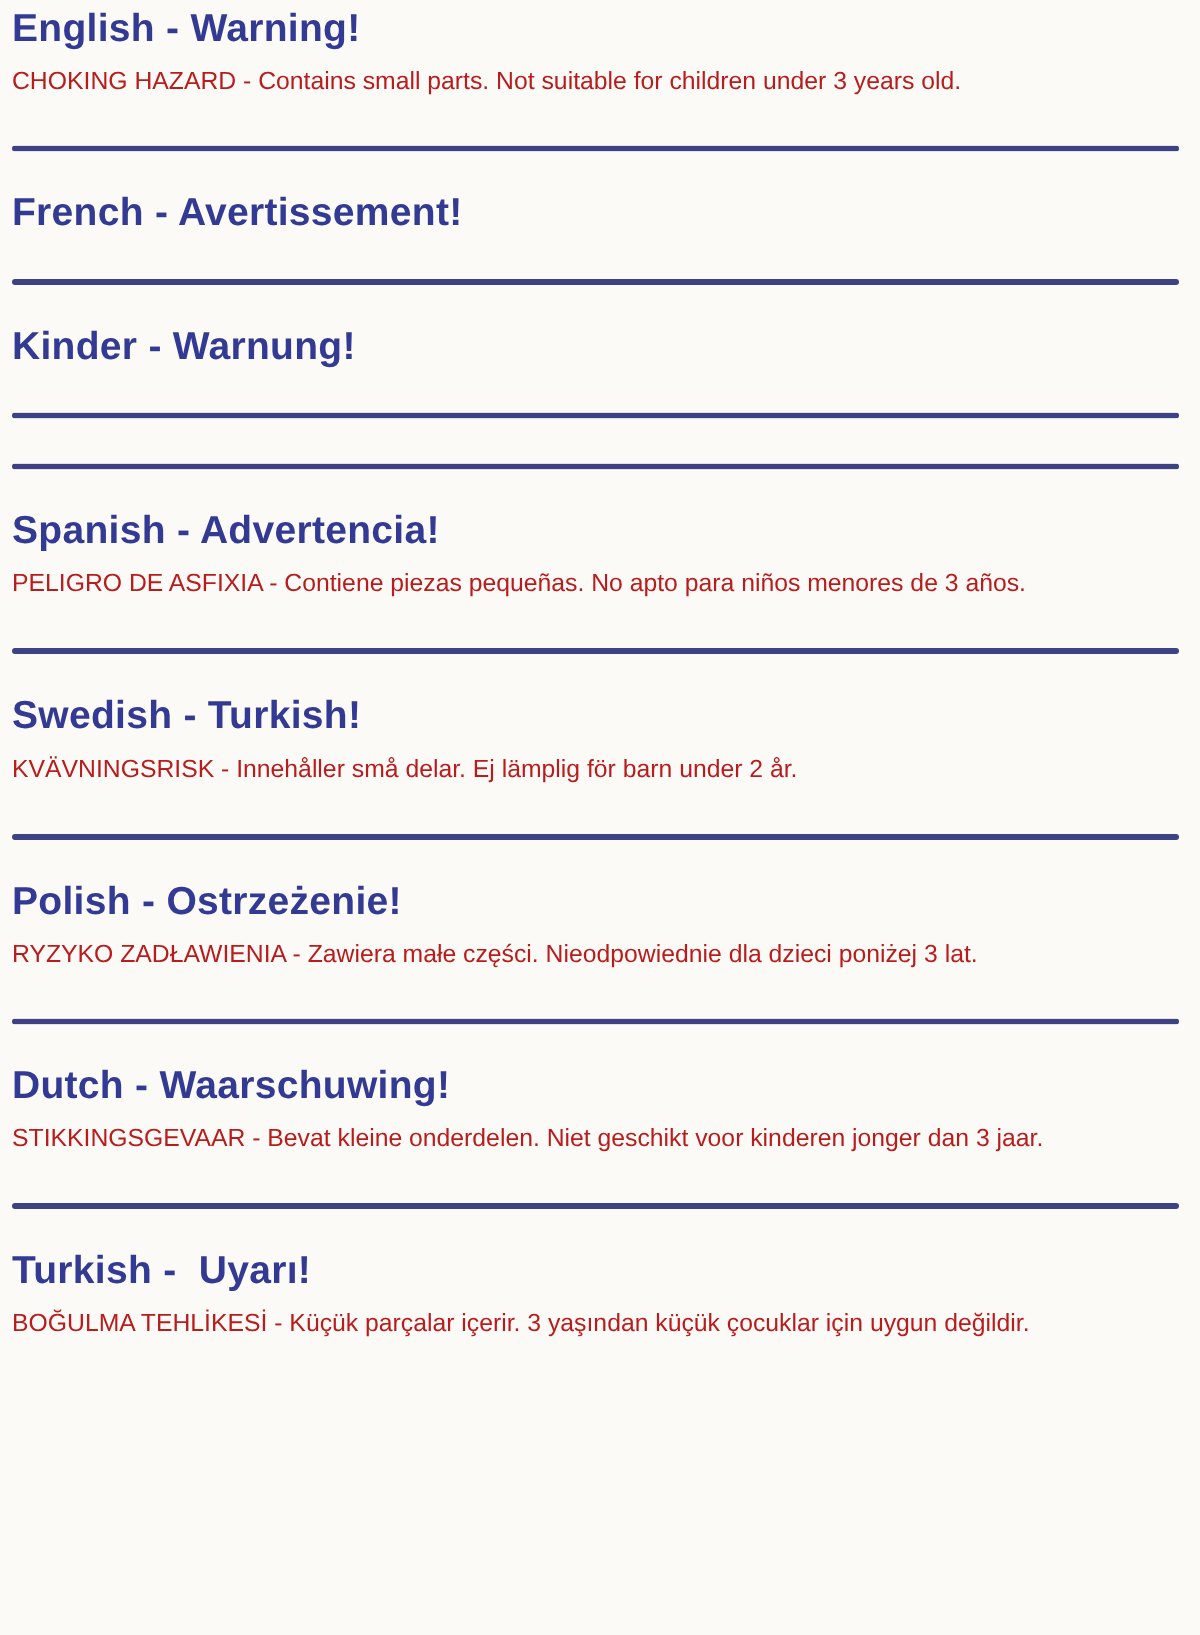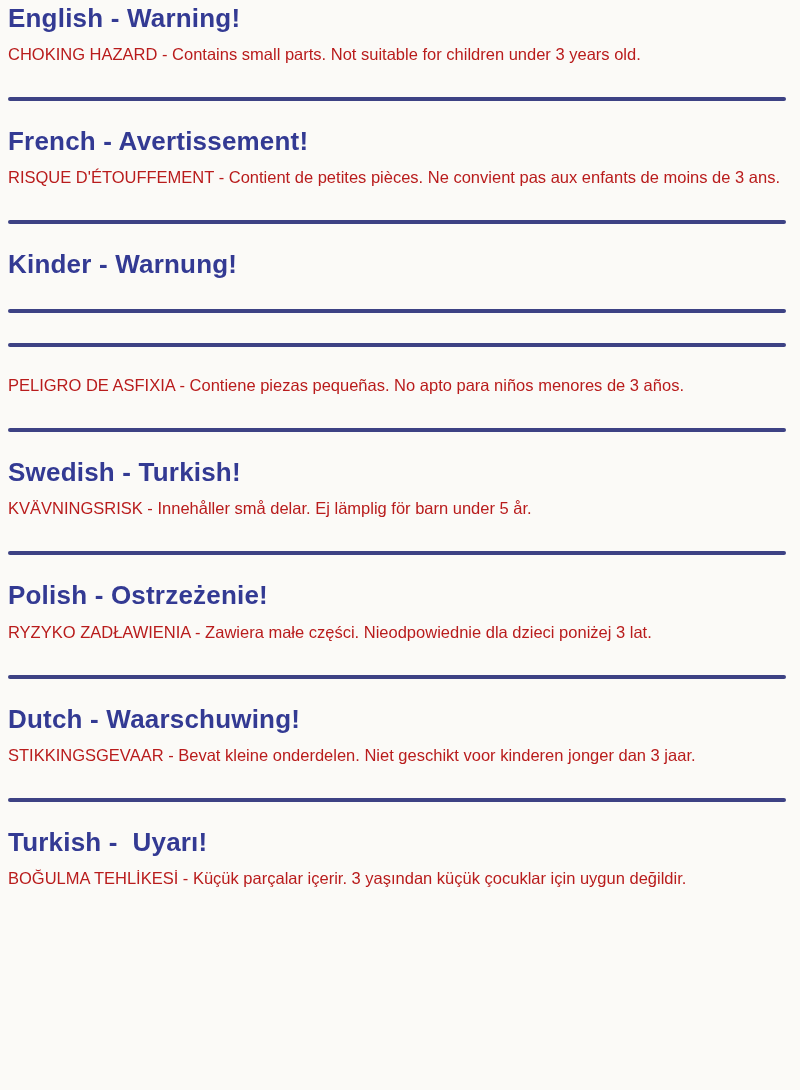--- a/index.html
+++ b/index.html
@@ -42,39 +42,39 @@
 <main>
 
   <section class="warning-section">
     <h2>English - Warning!</h2>
     <p>CHOKING HAZARD - Contains small parts. Not suitable for children under 3 years old.</p>
   </section>
   <hr class="section-divider">
 
   <section class="warning-section">
     <h2>French - Avertissement!</h2>
-    <p>RISQUE D'ÉTOUFFEMENT - Contient de petites pièces. Ne convient pas aux enfants de moins de 3 ans.</p>
   </section>
   <hr class="section-divider">
 
   <section class="warning-section">
     <h2>Kinder - Warnung!</h2>
   </section>
   <hr class="section-divider">
 
   <hr class="section-divider">
 
   <section class="warning-section">
+    <h2>Spanish - Advertencia!</h2>
     <p>PELIGRO DE ASFIXIA - Contiene piezas pequeñas. No apto para niños menores de 3 años.</p>
   </section>
   <hr class="section-divider">
 
   <section class="warning-section">
     <h2>Swedish - Turkish!</h2>
-    <p>KVÄVNINGSRISK - Innehåller små delar. Ej lämplig för barn under 5 år.</p>
+    <p>KVÄVNINGSRISK - Innehåller små delar. Ej lämplig för barn under 2 år.</p>
   </section>
   <hr class="section-divider">
 
   <section class="warning-section">
     <h2>Polish - Ostrzeżenie!</h2>
     <p>RYZYKO ZADŁAWIENIA - Zawiera małe części. Nieodpowiednie dla dzieci poniżej 3 lat.</p>
   </section>
   <hr class="section-divider">
 
   <section class="warning-section">

